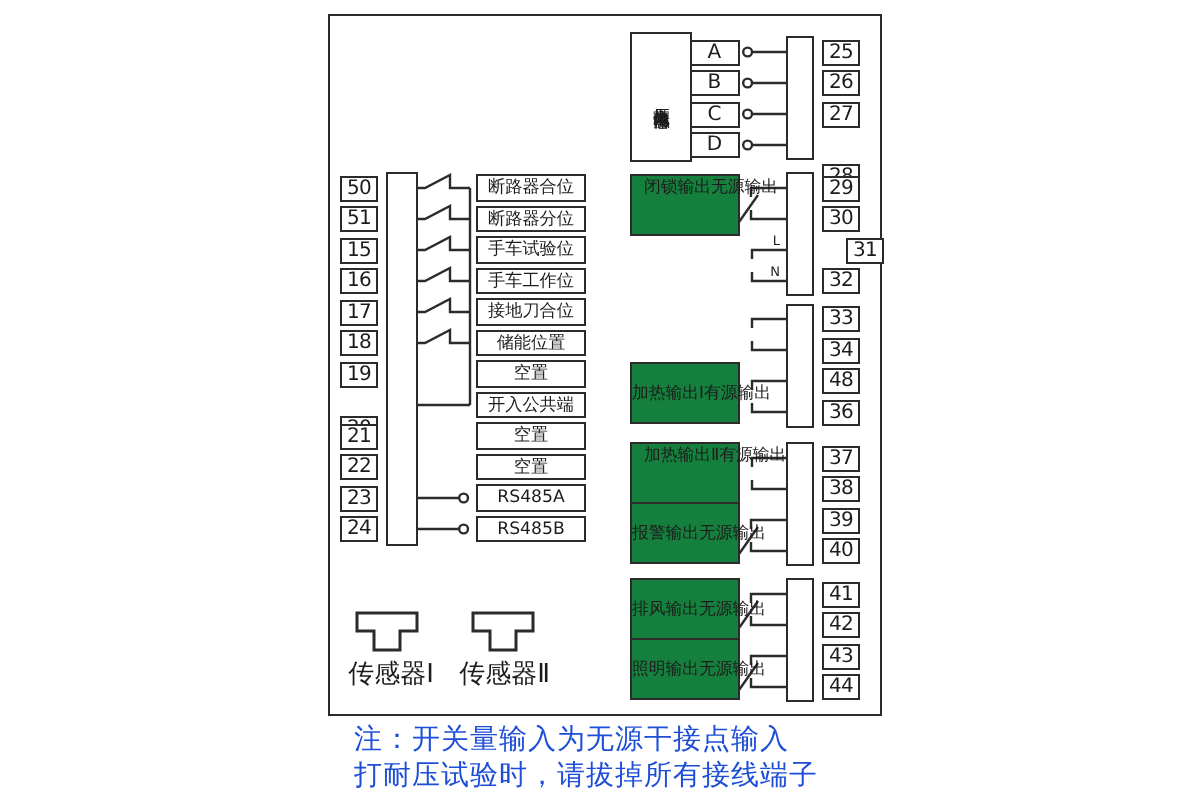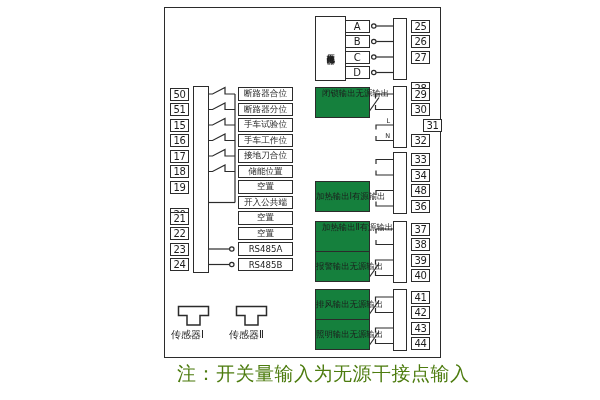--- a/index.html
+++ b/index.html
@@ -13,22 +13,22 @@
   .lbl{width:55px;height:13.6px;font-size:8.6px;white-space:nowrap;}
   .strip{position:absolute;box-sizing:border-box;border:1.4px solid #2b2b2b;background:#fff;}
   .blk{position:absolute;box-sizing:border-box;border:1.3px solid #2b2b2b;background:#15803d;width:55px;height:31px;
        display:flex;flex-direction:row;justify-content:space-between;align-items:flex-start;
        padding-left:6px;font-size:8.4px;line-height:11px;white-space:nowrap;}
   .blk.center{align-items:center;padding-left:0;}
   .vtitle{position:absolute;box-sizing:border-box;border:1.3px solid #2b2b2b;background:#fff;
           display:flex;align-items:center;justify-content:center;
           writing-mode:vertical-rl;text-orientation:upright;font-size:8.4px;line-height:1;letter-spacing:0.5px;}
   .phase{width:25px;height:13px;font-size:10px;font-weight:500;}
-  .sensor-lbl{position:absolute;width:46px;text-align:left;font-size:10px;white-space:nowrap;}
-  .note{position:absolute;font-size:19px;font-weight:500;color:#4d7c0f;white-space:nowrap;letter-spacing:0.5px;}
+  .sensor-lbl{position:absolute;width:46px;text-align:right;font-size:13px;white-space:nowrap;}
+  .note{position:absolute;font-size:14px;font-weight:500;color:#1d4ed8;white-space:nowrap;letter-spacing:0.5px;}
   svg{position:absolute;left:0;top:0;}
 </style>
 </head>
 <body>
 
 <div id="canvas">
 
   <div class="abs frame" style="left:163.5px;top:7px;width:277.5px;height:351px;"></div>
 
   <svg width="600" height="400" stroke="#2b2b2b" stroke-width="1.2" fill="none">
@@ -225,14 +225,15 @@
   <div class="box num" style="left:411px;top:269px">40</div>
   <div class="box num" style="left:411px;top:290.5px">41</div>
   <div class="box num" style="left:411px;top:306px">42</div>
   <div class="box num" style="left:411px;top:321.5px">43</div>
   <div class="box num" style="left:411px;top:337px">44</div>
 
   <div class="sensor-lbl" style="left:171px;top:328px">传感器Ⅰ</div>
   <div class="sensor-lbl" style="left:229px;top:328px">传感器Ⅱ</div>
 
   <div class="note" style="left:177px;top:361px">注：开关量输入为无源干接点输入</div>
+  <div class="note" style="left:177px;top:379px">打耐压试验时，请拔掉所有接线端子</div>
 
 </div>
 
 </body></html>

